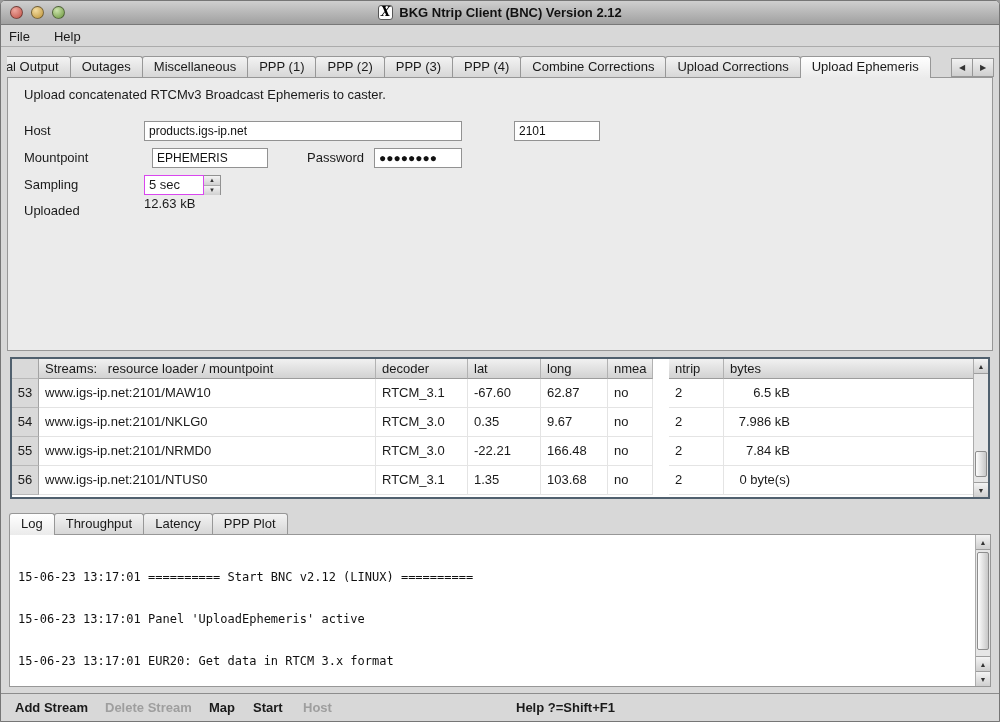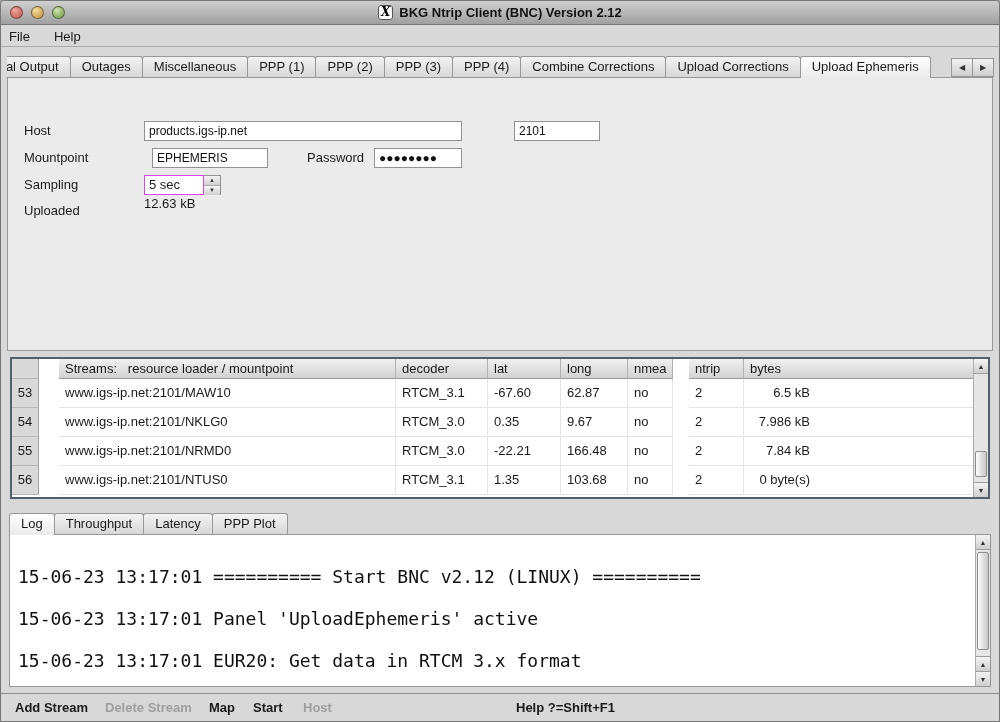--- a/index.html
+++ b/index.html
@@ -58,40 +58,40 @@
   .streams { position:absolute; top:356px; left:9px; right:9px; height:142px;
     border:2px solid #50606e; background:#fff; }
   .thead { display:flex; height:20px; }
   .hcell { background:linear-gradient(#f1f1f1,#d2d2d2); border-right:1px solid #b2b2b2;
     border-bottom:1px solid #9c9c9c; line-height:19px; padding-left:6px; white-space:pre; overflow:hidden; }
   .trow { display:flex; height:29px; background:#fff; }
   .cell { border-right:1px solid #e4e4e4; border-bottom:1px solid #e4e4e4; line-height:28px;
     padding-left:6px; white-space:nowrap; overflow:hidden; }
   .gutter { background:#d9d9d9; border-right:1px solid #a3a3a3; border-bottom:1px solid #b8b8b8;
     text-align:center; padding-left:0; }
-  .w-g{width:27px;} .w-mp{width:337px;margin-left:20px;} .w-dec{width:92px;} .w-lat{width:73px;}
+  .w-g{width:27px;} .w-mp{width:337px;} .w-dec{width:92px;} .w-lat{width:73px;}
   .w-long{width:67px;} .w-nmea{width:45px;} .w-ntrip{width:55px;margin-left:16px;} .w-bytes{flex:1; border-right:none;}
   .bytes-val { display:inline-block; width:60px; text-align:right; }
   
   .vscroll { position:absolute; top:0; right:0; bottom:0; width:15px;
     background:#e6e6e6; border-left:1px solid #acacac; }
   .sbtn { position:absolute; left:0; width:14px; height:15px;
     background:linear-gradient(#f4f4f4,#cfcfcf); text-align:center; font-size:7px;
     line-height:15px; color:#333; }
   .sbtn.up { top:0; border-bottom:1px solid #9d9d9d; }
   .sbtn.down { bottom:0; border-top:1px solid #9d9d9d; }
   .sbtn.up2 { bottom:15px; border-top:1px solid #9d9d9d; }
   .sthumb { position:absolute; left:1px; width:12px;
     background:linear-gradient(90deg,#fdfdfd,#c7c7c7); border:1px solid #8d8d8d; border-radius:2px; }
   
   .btabs { position:absolute; top:512px; left:8px; height:22px; display:flex; z-index:2; }
   .logpane { position:absolute; top:533px; left:8px; right:8px; height:153px;
     border:1px solid #979797; background:#fff; z-index:1; }
   .loglines { position:absolute; top:7px; left:8px; right:20px; bottom:2px;
-    font-family:"DejaVu Sans Mono","Liberation Mono",monospace; font-size:18px;
+    font-family:"DejaVu Sans Mono","Liberation Mono",monospace; font-size:12px;
     line-height:14px; color:#101010; white-space:pre; overflow:hidden; }
   .logline { height:14px; }
   
   .bottombar { position:absolute; top:692px; left:0; right:0; height:30px;
     border-top:1px solid #8c8c8c; background:#d8d8d8; }
   .bb-item { position:absolute; top:0; line-height:28px; font-weight:bold; white-space:nowrap; }
   .disabled { color:#9e9e9e; }
 </style>
 </head>
 <body>
@@ -126,20 +126,21 @@
     <span class="tab">Combine Corrections</span>
     <span class="tab">Upload Corrections</span>
     <span class="tab active">Upload Ephemeris</span>
   </div>
   <div class="tabscroll">
     <span class="tsb">◀</span>
     <span class="tsb">▶</span>
   </div>
 
   <div class="pane">
+    <div class="desc">Upload concatenated RTCMv3 Broadcast Ephemeris to caster.</div>
 
     <span class="flabel" style="left:16px; top:43px;">Host</span>
     <input class="finput" style="left: 136px; top: 43px; width: 318px;" value="products.igs-ip.net">
     <span class="flabel" style="left:472px; top:43px;margin-left:46px;">Port</span>
     <input class="finput" style="left: 506px; top: 43px; width: 86px;" value="2101">
 
     <span class="flabel" style="left:16px; top:70px;">Mountpoint</span>
     <input class="finput" style="left: 136px; top: 70px; width: 116px; margin-left: 8px;" value="EPHEMERIS">
     <span class="flabel" style="left:299px; top:70px;">Password</span>
     <input class="finput pw" style="left: 366px; top: 70px; width: 88px;" value="●●●●●●●●">

